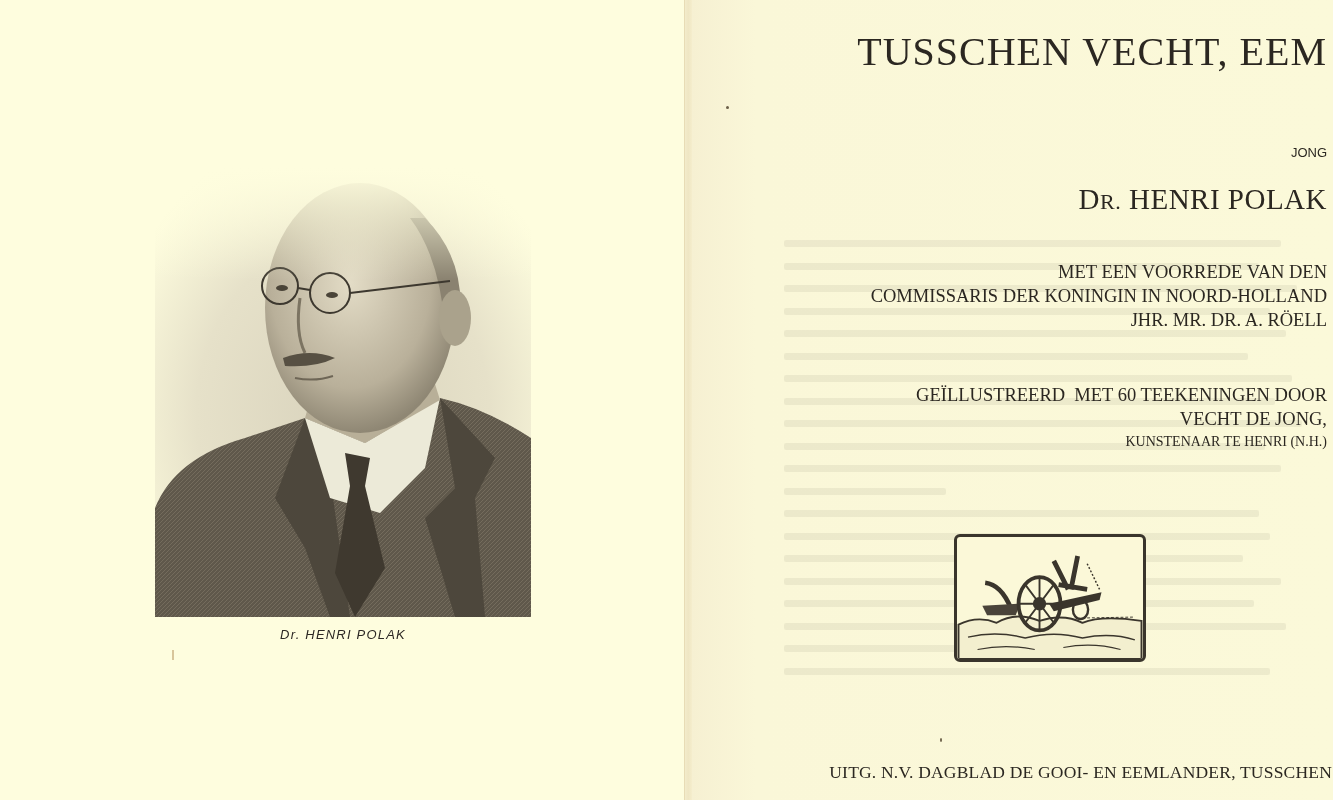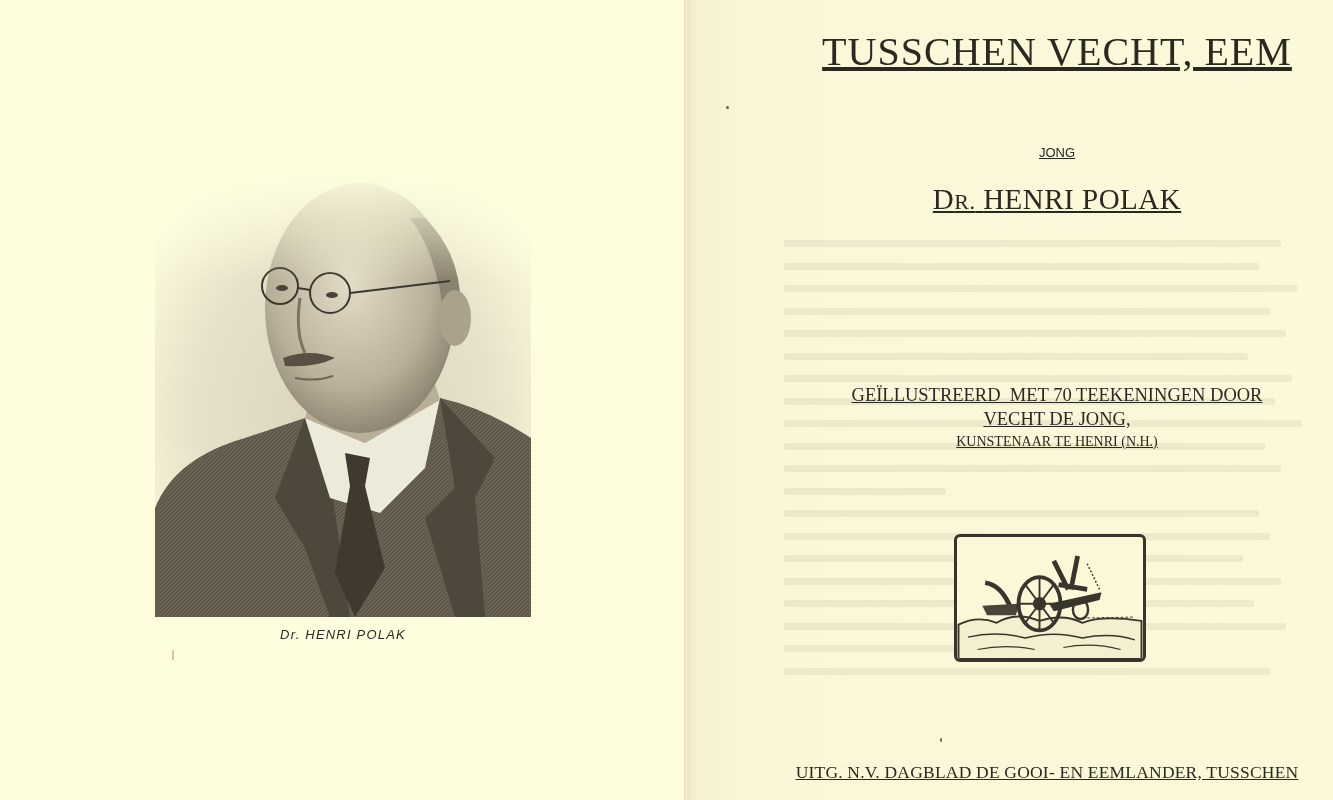--- a/index.html
+++ b/index.html
@@ -33,21 +33,21 @@
     position: absolute; left: 155px; width: 376px; top: 627px;
     text-align: center; font-style: italic; font-size: 13px; letter-spacing: 1.2px;
     font-family: "Liberation Sans", "DejaVu Sans", sans-serif;
     color: #2c2824;
   }
   .margin-mark {
     position: absolute; left: 172px; top: 650px; width: 2px; height: 10px;
     background: #d8c59a;
   }
   
-  .center { position: absolute; left: 0; width: 641px; text-align: center; text-decoration: underline; }
+  .center { position: absolute; left: 0; width: 641px; text-align: right; }
   .title {
     top: 30px; left: 95px; width: 540px;
     font-size: 40px; line-height: 44px; letter-spacing: 1px; color: #2b2721;
   }
   .door {
     top: 145px; left: 95px; width: 540px;
     font-family: "Liberation Sans", "DejaVu Sans", sans-serif;
     font-size: 13px; color: #2b2721;
   }
   .author {
@@ -177,23 +177,28 @@
       <div>TUSSCHEN VECHT, EEM</div>
     </div>
 
     <div class="center door">JONG</div>
 
     <div class="center author">
       <span>D</span><span class="sc">R.</span>
       <span>HENRI POLAK</span>
     </div>
 
+    <div class="center foreword">
+      <div>MET EEN VOORREDE VAN DEN</div>
+      <div>COMMISSARIS DER KONINGIN IN NOORD-HOLLAND</div>
+      <div>JHR. MR. DR. A. RÖELL</div>
+    </div>
 
     <div class="center illus">
-      <div style="white-space:pre">GEÏLLUSTREERD  MET 70 TEEKENINGEN DOOR</div>
+      <div style="white-space:pre">GEÏLLUSTREERD  MET 60 TEEKENINGEN DOOR</div>
       <div>VECHT DE JONG,</div>
       <div class="small">KUNSTENAAR TE HENRI (N.H.)</div>
     </div>
 
     <div class="vignette">
       <svg viewBox="0 0 192 128">
 
         <path d="M0 92 Q20 82 40 90 Q60 78 85 88 Q110 80 130 90 Q150 82 192 88 L192 128 L0 128 Z" fill="#f3efcf" stroke="#3a352c" stroke-width="2"></path>
         <path d="M10 105 Q40 98 70 106 Q100 98 130 106 Q160 100 185 108" stroke="#3a352c" stroke-width="1.5" fill="none"></path>
         <path d="M20 118 Q50 112 80 118 M110 116 Q140 110 170 118" stroke="#3a352c" stroke-width="1.2" fill="none"></path>

